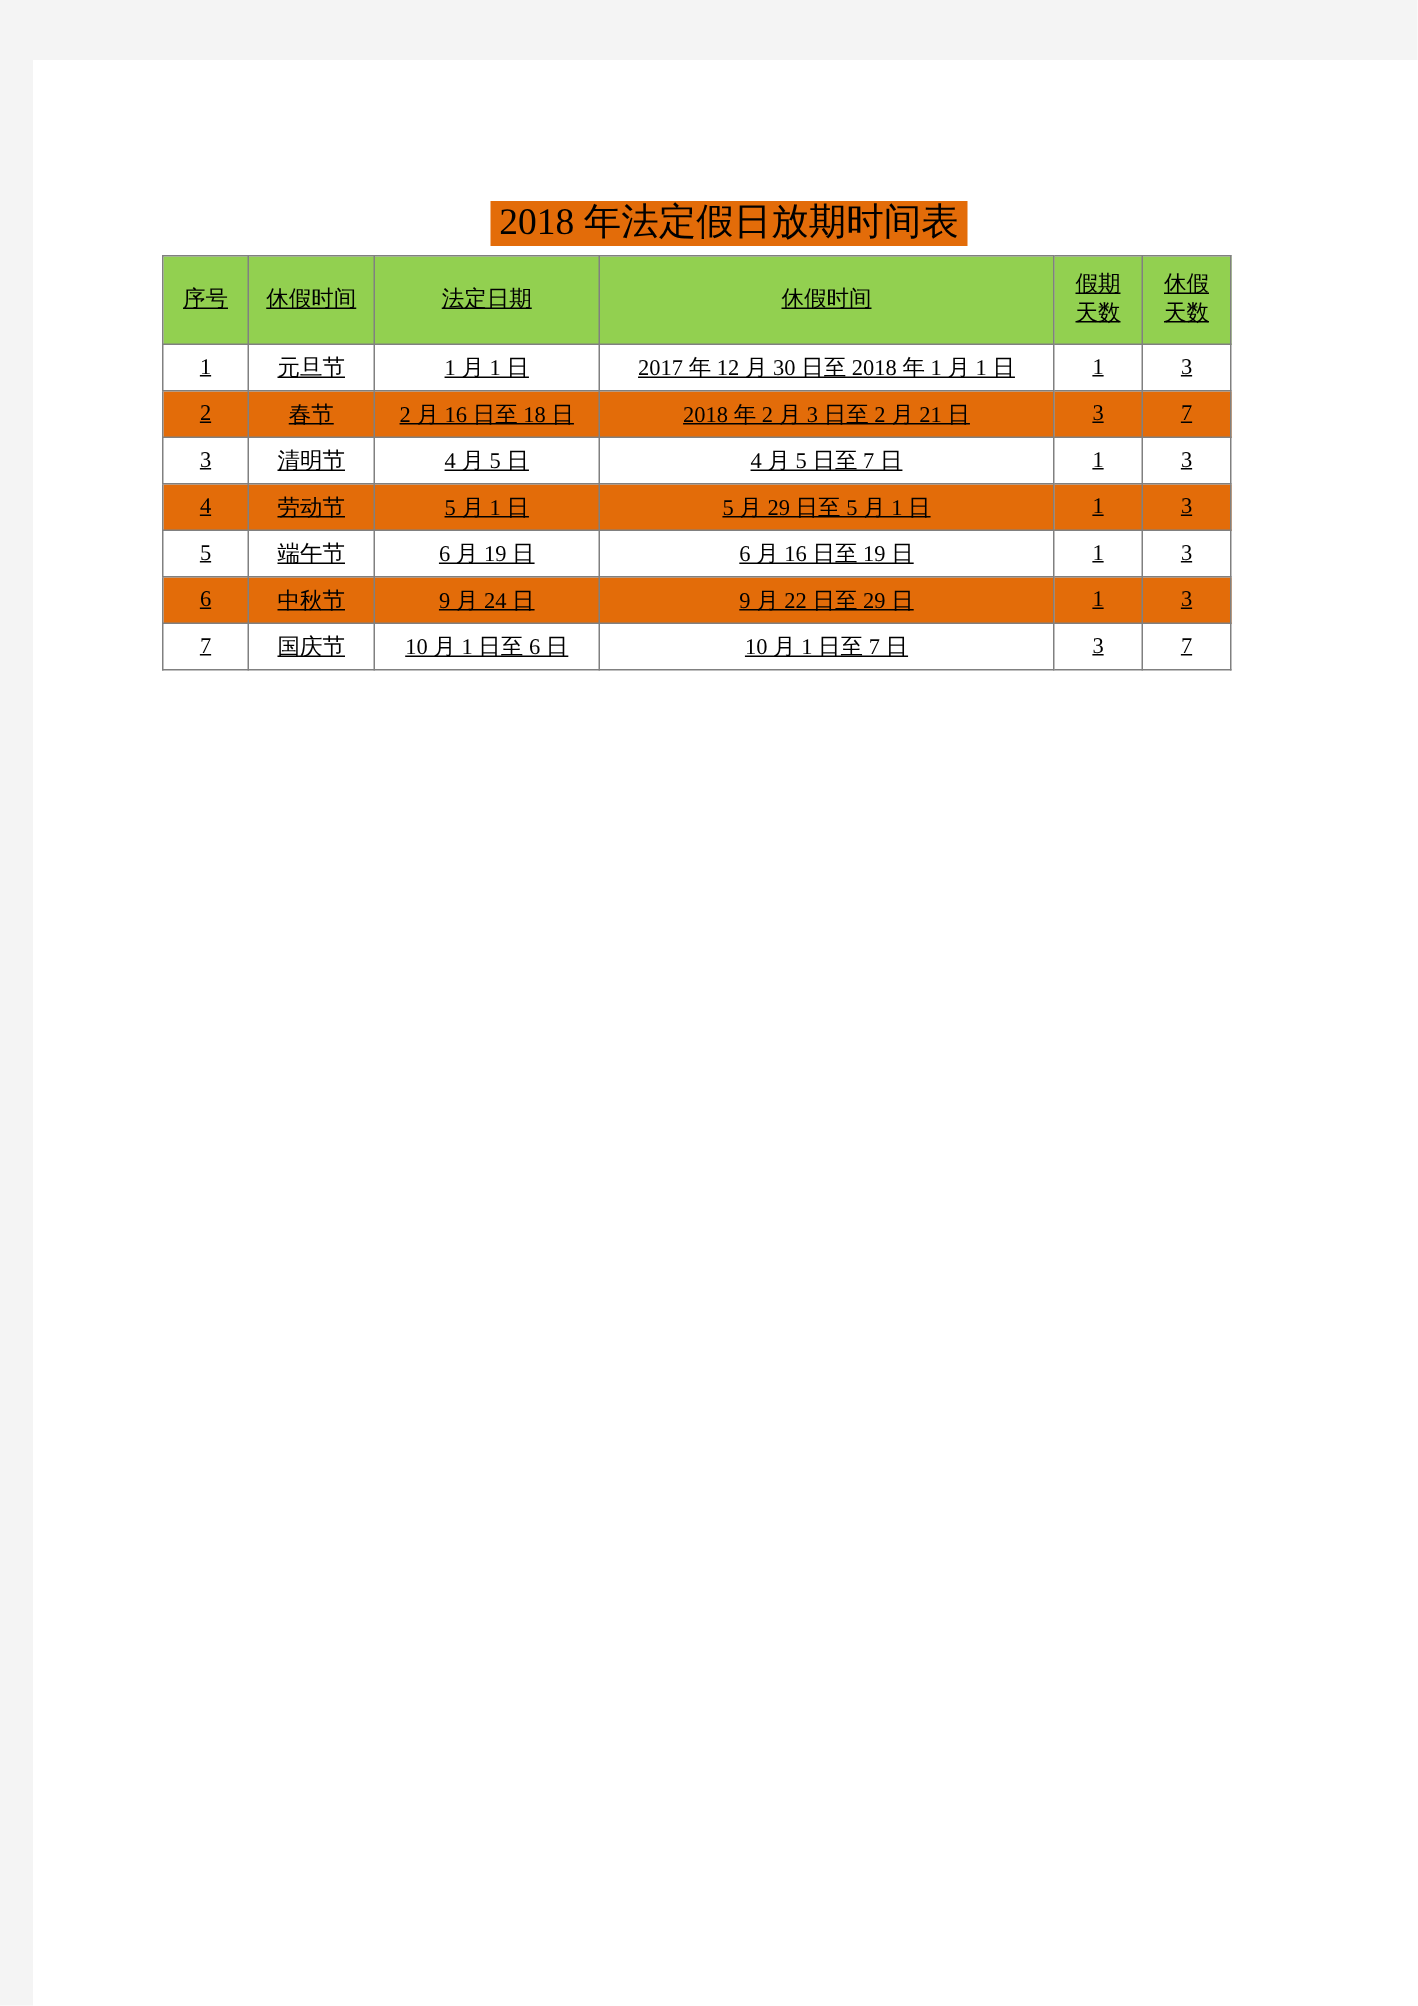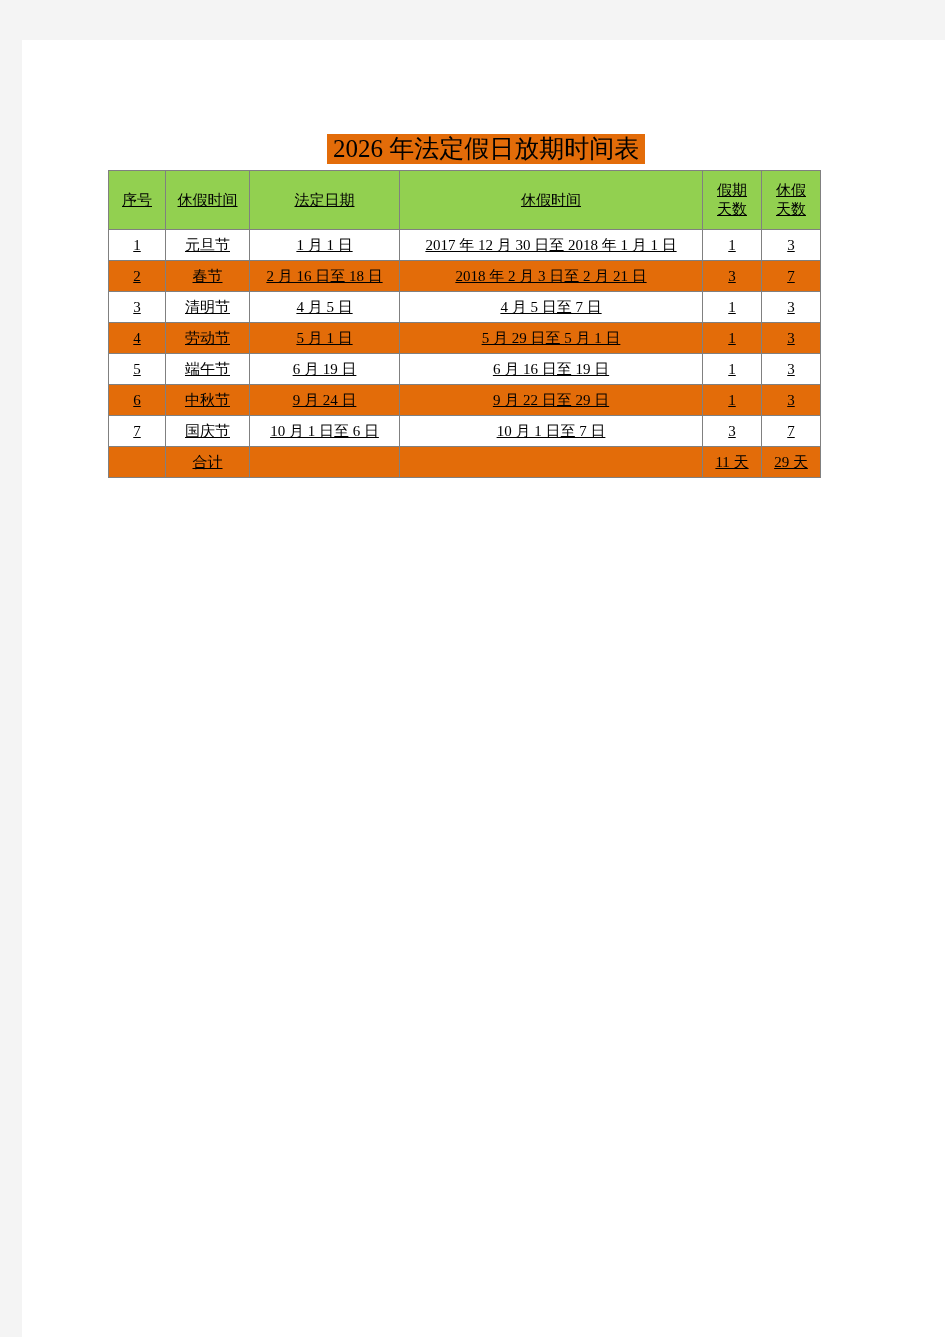--- a/index.html
+++ b/index.html
@@ -89,21 +89,21 @@
   col.c-hdays { width: 59px; }
   col.c-vdays { width: 59px; }
 </style>
 </head>
 <body>
 
 <div id="gray-top-band"></div>
 <div id="gray-left-strip"></div>
 <div id="page-sheet"></div>
 
-<div id="doc-title">2026 年法定假日放期时间表</div>
+<div id="doc-title">2018 年法定假日放期时间表</div>
 
 <table id="holiday-table">
   <colgroup>
     <col class="c-seq">
     <col class="c-name">
     <col class="c-legal">
     <col class="c-rest">
     <col class="c-hdays">
     <col class="c-vdays">
   </colgroup>
@@ -173,22 +173,14 @@
         <td>3</td>
       </tr>
       <tr class="row-white">
         <td>7</td>
         <td>国庆节</td>
         <td>10 月 1 日至 6 日</td>
         <td>10 月 1 日至 7 日</td>
         <td>3</td>
         <td>7</td>
       </tr>
-      <tr class="row-total">
-        <td></td>
-        <td>合计</td>
-        <td></td>
-        <td></td>
-        <td>11 天</td>
-        <td>29 天</td>
-      </tr>
     </tbody>
 </table>
 
 </body></html>

